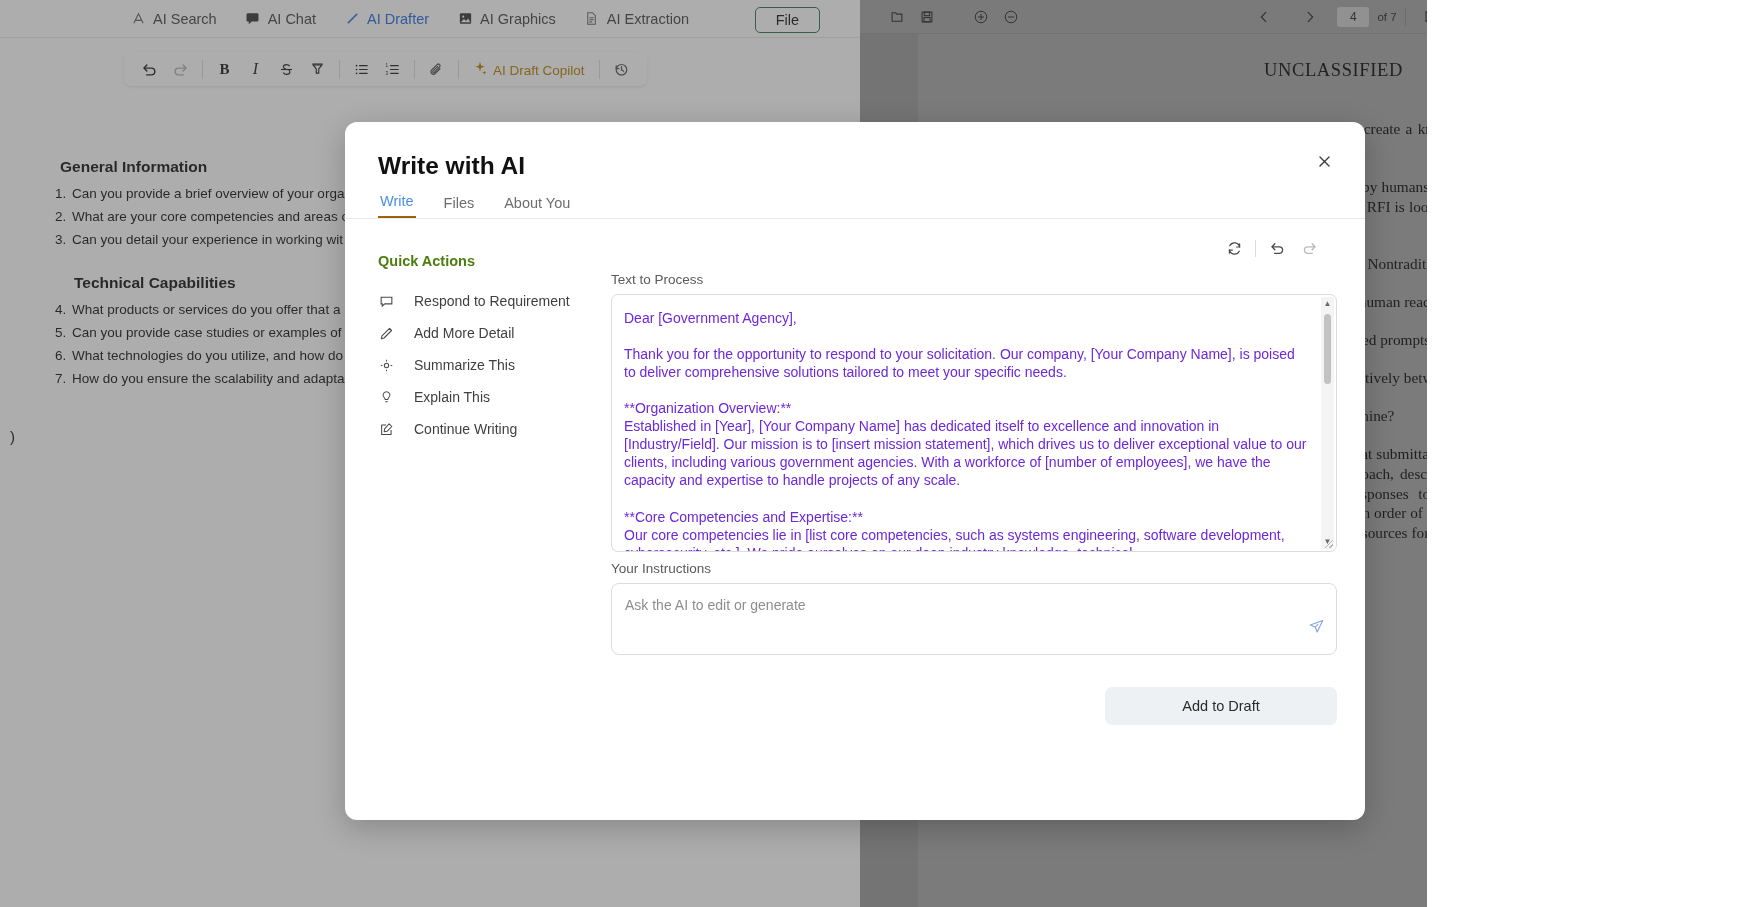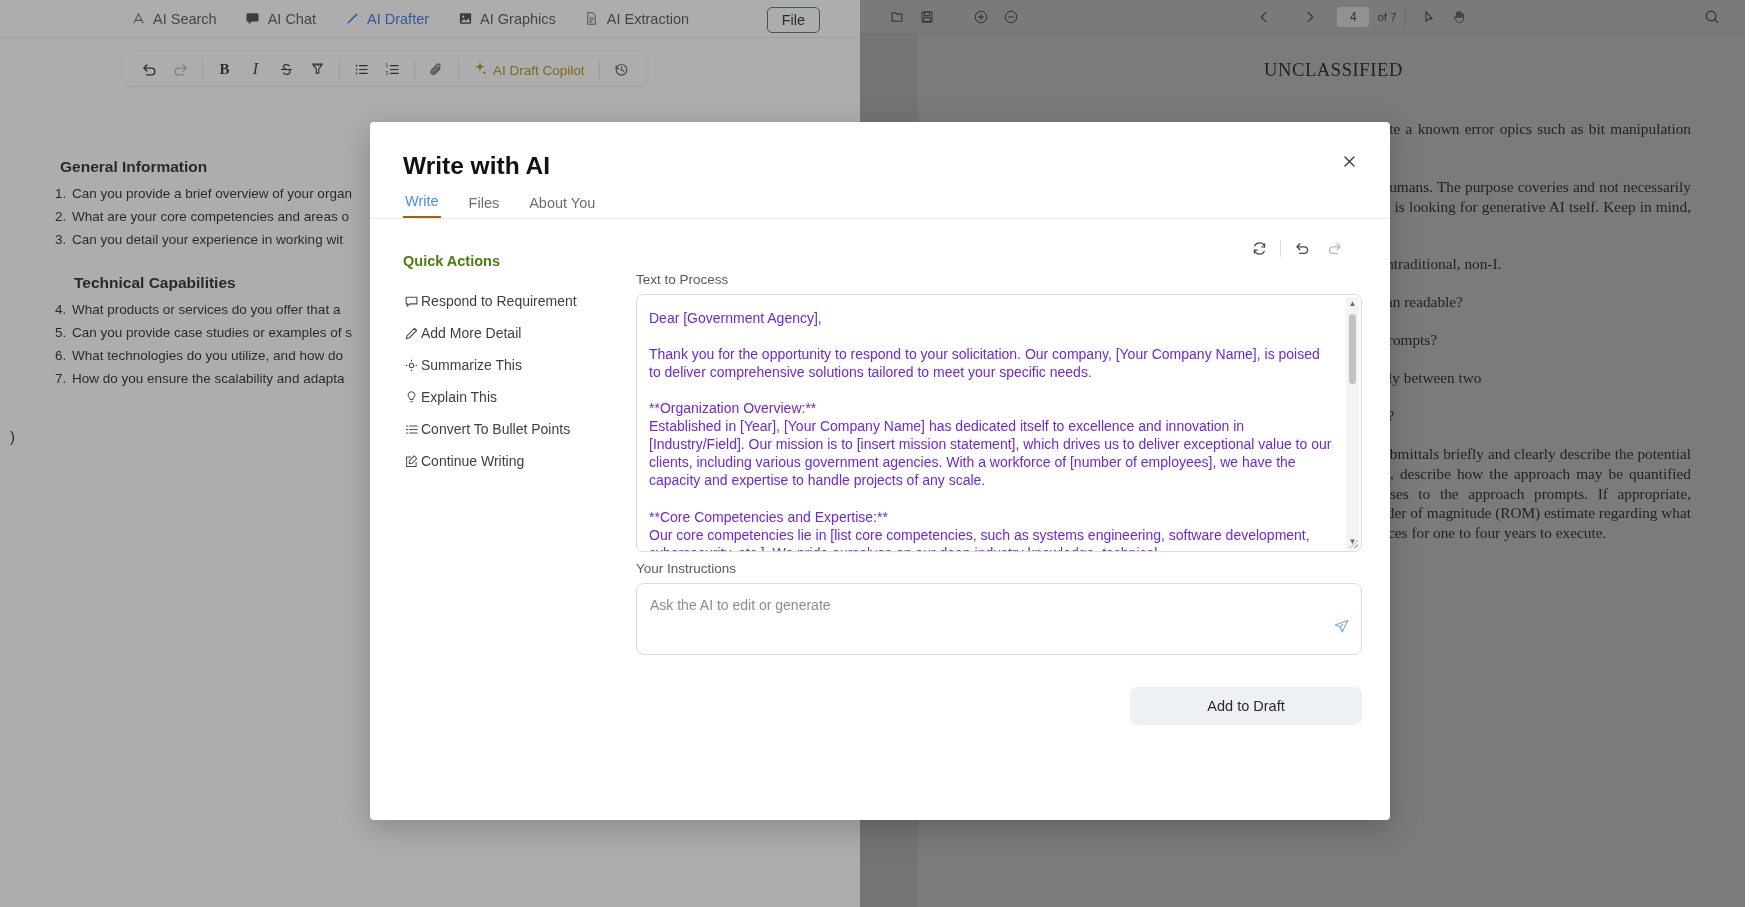--- a/index.html
+++ b/index.html
@@ -5,21 +5,21 @@
   * { box-sizing: border-box; }
   html, body {
     margin: 0; padding: 0;
     width: 1749px; height: 907px;
     overflow: hidden;
     font-family: "Liberation Sans", sans-serif;
     background: #ffffff;
   }
   #root {
     position: relative;
-    width: 1745px; height: 907px;
+    width: 1427px; height: 907px;
     overflow: hidden;
     background: #ffffff;
   }
 
   
   .left-pane {
     position: absolute; left: 0; top: 0;
     width: 860px; height: 907px;
     background: #ffffff;
   }
@@ -36,21 +36,21 @@
     font-size: 14.5px; color: #4c4c4c; cursor: pointer;
     white-space: nowrap;
   }
   .nav-item.active { color: #2f6fe0; }
   .nav-ico { width: 16px; height: 16px; display: inline-flex; align-items: center; justify-content: center; }
   .nav-ico svg { display: block; }
   .file-btn {
     position: absolute; right: 40px; top: 7px;
     border: 1px solid #2f7d4f; border-radius: 5px;
     background: #ffffff; color: #1d1d1d;
-    font-size: 14.5px; padding: 4px 14px; cursor: pointer;
+    font-size: 14.5px; padding: 4px 20px; cursor: pointer;
     font-family: "Liberation Sans", sans-serif;
   }
 
   
   .editor-toolbar {
     position: absolute; left: 124px; top: 52px;
     height: 34px; display: flex; align-items: center;
     background: #ffffff; border-radius: 7px;
     padding: 0 10px; gap: 0;
     box-shadow: 0 1px 3px rgba(0,0,0,0.10);
@@ -138,24 +138,23 @@
   
   .overlay {
     position: absolute; left: 0; top: 0;
     width: 1749px; height: 907px;
     background: rgba(60,60,60,0.42);
   }
   .modal {
     position: absolute; left: 345px; top: 122px;
     width: 1020px; height: 698px;
     background: #ffffff;
-    border-radius: 4px;
+    border-radius: 12px;
     box-shadow: 0 8px 30px rgba(0,0,0,0.22);
     overflow: hidden;
-    margin-left: 25px;
   }
   .modal-title {
     position: absolute; left: 33px; top: 30px;
     font-size: 24.5px; font-weight: bold; color: #111111;
   }
   .modal-close {
     position: absolute; right: 26px; top: 24px;
     width: 30px; height: 30px;
     display: flex; align-items: center; justify-content: center;
     cursor: pointer; color: #3a3a3a; font-size: 19px;
@@ -175,21 +174,21 @@
   }
 
   .modal-body {
     position: absolute; left: 0; top: 97px; width: 1020px; height: 601px;
   }
 
   
   .qa-col { position: absolute; left: 33px; top: 34px; width: 215px; }
   .qa-title { font-size: 14.5px; font-weight: bold; color: #4d7c0f; margin-bottom: 16px; }
   .qa-item {
-    display: flex; align-items: center; gap: 2px;
+    display: flex; align-items: center; gap: 20px;
     font-size: 14px; color: #3f3f3f;
     padding: 8px 0; cursor: pointer; white-space: nowrap;
   }
   .qa-ico { width: 16px; height: 16px; display: inline-flex; align-items: center; justify-content: center; color: #4a4a4a; flex: 0 0 16px; }
 
   
   .rt { position: absolute; left: 266px; top: 14px; width: 726px; }
   .rt-actions { display: flex; justify-content: flex-end; align-items: center; gap: 0; height: 30px; padding-right: 12px; }
   .rt-btn { width: 32px; height: 28px; display: flex; align-items: center; justify-content: center; cursor: pointer; color: #4a4a4a; }
   .rt-sep { width: 1px; height: 17px; background: #dcdcdc; margin: 0 5px; }
@@ -550,29 +549,20 @@
             <svg width="15" height="15" viewBox="0 0 16 16" fill="none" stroke="#4a4a4a" stroke-width="1.1">
                 <path d="M8 1.9a3.6 3.6 0 00-2.2 6.5c.5.4.8 1 .8 1.7h2.8c0-.7.3-1.3.8-1.7A3.6 3.6 0 008 1.9z"></path>
                 <path d="M6.7 12.5h2.6"></path>
               </svg>
           </span>
           <span>Explain This</span>
         </div>
 
 
 
-        <div class="qa-item">
-          <span class="qa-ico">
-            <svg width="15" height="15" viewBox="0 0 16 16" fill="none" stroke="#4a4a4a" stroke-width="1.15" stroke-linecap="round">
-                <path d="M6 4.2h8M6 8h8M6 11.8h8"></path>
-                <path d="M2.6 4.2h1.2M2.6 8h1.2M2.6 11.8h1.2"></path>
-              </svg>
-          </span>
-          <span>Convert To Bullet Points</span>
-        </div>
 
         <div class="qa-item">
           <span class="qa-ico">
             <svg width="15" height="15" viewBox="0 0 16 16" fill="none" stroke="#4a4a4a" stroke-width="1.1" stroke-linejoin="round">
                 <path d="M12.9 8.6v4.8H2.8V3.2h4.8"></path>
                 <path d="M10.8 1.9l2.9 2.9-5.1 5.1-3.1.5.5-3.1z"></path>
               </svg>
           </span>
           <span>Continue Writing</span>
         </div>

